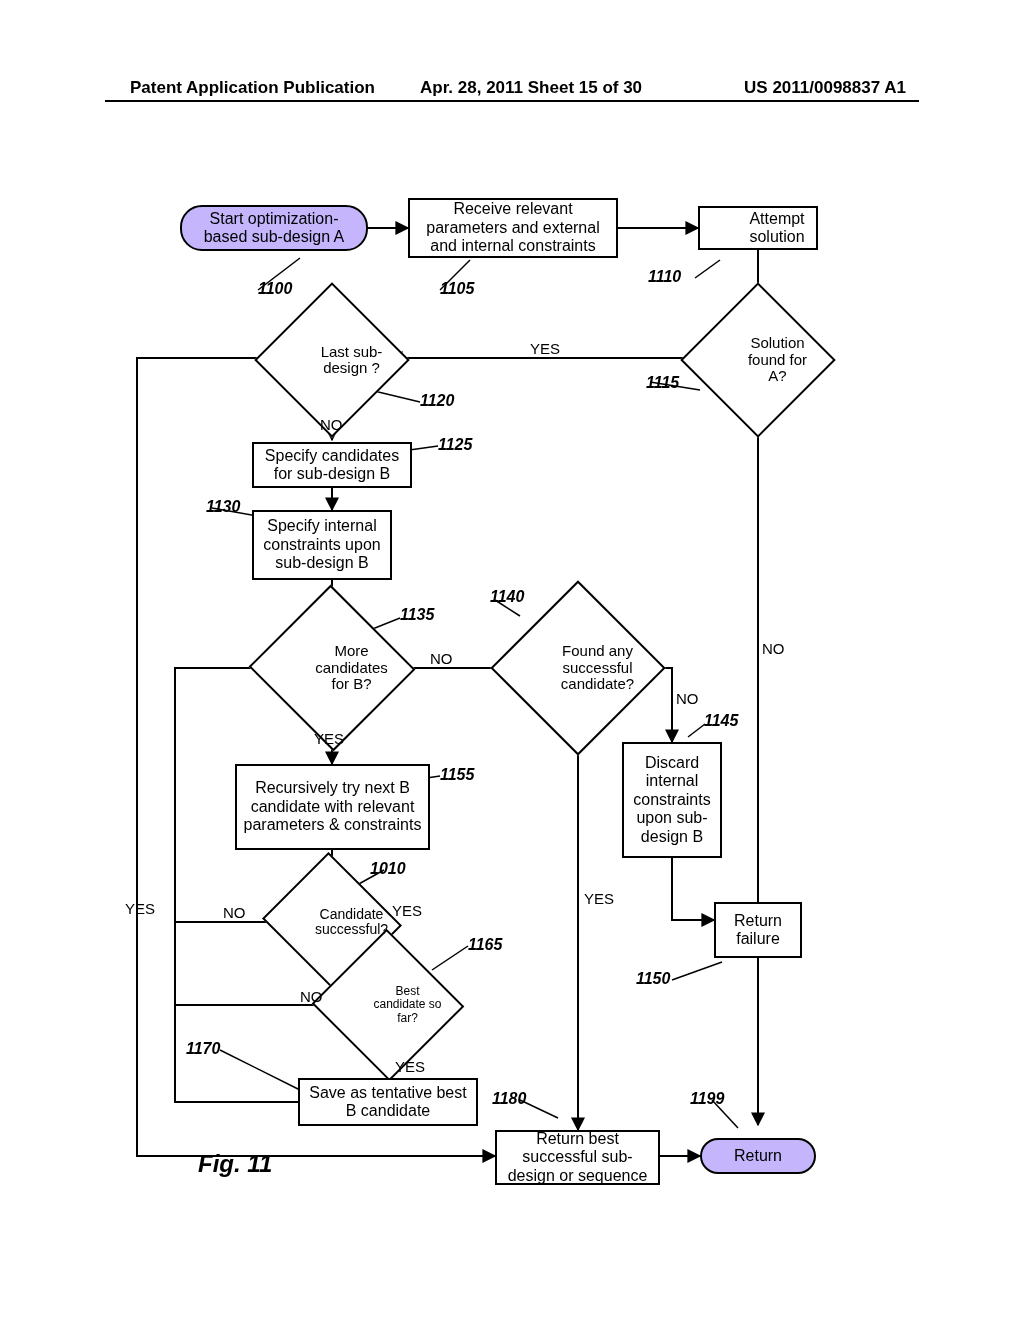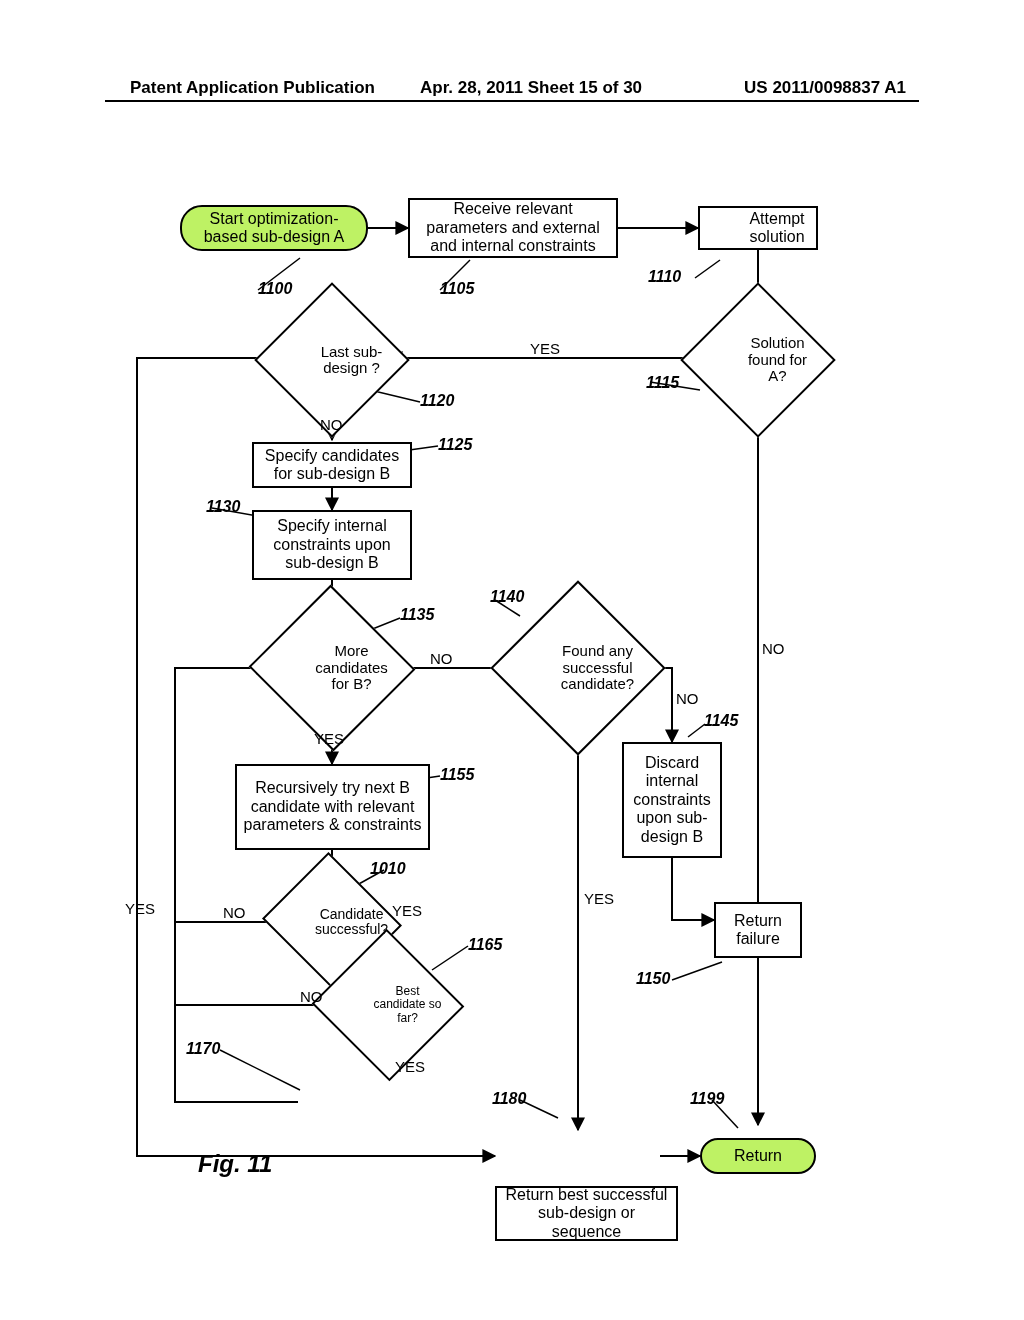--- a/index.html
+++ b/index.html
@@ -42,39 +42,40 @@
     font-size: 16px;
     text-align: center;
     line-height: 1.15;
     display: flex;
     align-items: center;
     justify-content: center;
     padding: 4px 6px;
     box-sizing: border-box;
   }
   .rect { border: 2px solid #000; background: #fff; }
-  .term { border: 2px solid #000; border-radius: 22px; background: #bef264; }
+  .term { border: 2px solid #000; border-radius: 22px; background: #c4b5fd; }
   .dia {
     position: absolute;
     border: none;
     background: none;
   }
   .dia .shape {
     position: absolute;
     inset: 0;
     border: 2.5px solid #000;
     transform: rotate(45deg);
     transform-origin: center;
     background: #fff;
   }
   .dia .txt {
     position: absolute;
     inset: -4px;
     display: flex;
     align-items: center;
+    justify-content: center;
     text-align: center;
     font-size: 15px;
     line-height: 1.1;
     z-index: 2;
     margin-left: 39px;
   }
   .ref {
     position: absolute;
     font-style: italic;
     font-weight: bold;
@@ -206,21 +207,21 @@
   <div class="shape"></div>
   <div class="txt">
         <span>Last sub-design ?</span>
       </div>
 </div>
 
 <div class="node rect" style="left:252px; top:292px; width:160px; height:46px;">
       <span>Specify candidates for sub-design B</span>
     </div>
 
-<div class="node rect" style="left:252px; top:360px; width:160px; height:70px;">
+<div class="node rect" style="left:252px; top:360px; width:140px; height:70px;">
       <span>Specify internal constraints upon sub-design B</span>
     </div>
 
 <div class="dia" style="left:272px; top:460px; width:120px; height:116px;">
   <div class="shape"></div>
   <div class="txt">
         <span>More candidates for B?</span>
       </div>
 </div>
 
@@ -250,22 +251,25 @@
       </div>
 </div>
 
 <div class="dia" style="left:333px; top:802px; width:110px; height:106px;">
   <div class="shape"></div>
   <div class="txt" style="font-size:12px;">
         <span>Best candidate so far?</span>
       </div>
 </div>
 
-
-<div class="node rect" style="left:495px; top:1036px; width:183px; height:55px;justify-content:flex-end;">
+<div class="node rect" style="left:298px; top:928px; width:180px; height:48px;">
+      <span>Save as tentative best B candidate</span>
+    </div>
+
+<div class="node rect" style="left:495px; top:980px; width:165px; height:55px;justify-content:flex-end;">
       <span>Return best successful sub-design or sequence</span>
     </div>
 
 <div class="node term" style="left:700px; top:988px; width:116px; height:36px;">
       <span>Return</span>
     </div>
 
 <div class="lbl" style="left:530px; top:190px;">YES</div>
 <div class="lbl" style="left:762px; top:490px;">NO</div>
 <div class="lbl" style="left:320px; top:266px;">NO</div>

